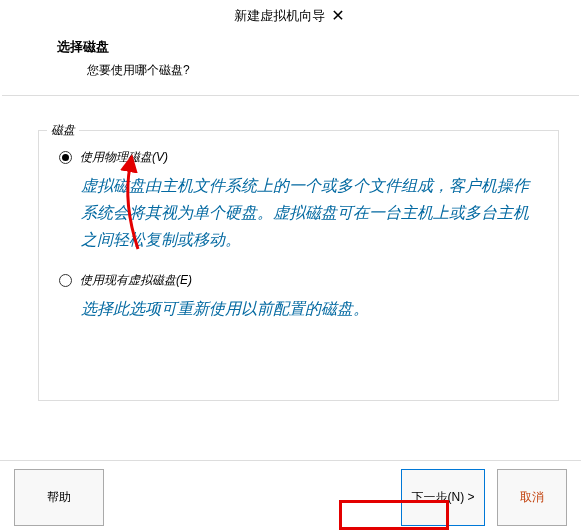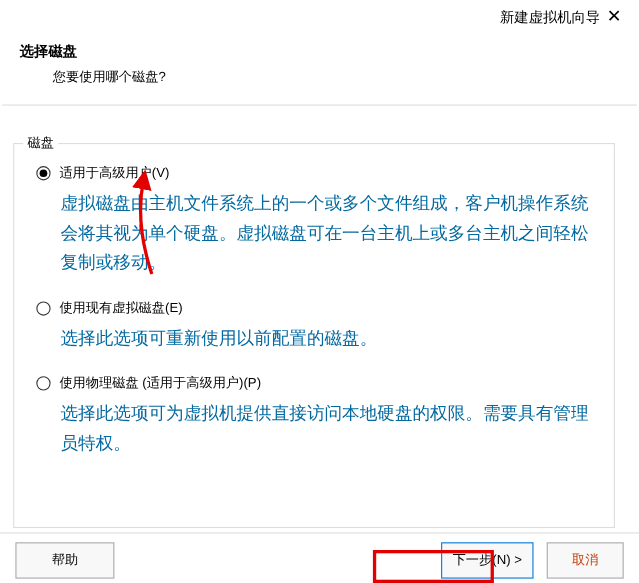--- a/index.html
+++ b/index.html
@@ -10,52 +10,53 @@
     background: #fff;
     color: #000;
     width: 581px;
     height: 530px;
     overflow: hidden;
     position: relative;
   }
   .titlebar {
     display: flex;
     align-items: center;
-    justify-content: flex-end;
+    justify-content: center;
     padding: 6px 10px 4px 14px;
     font-size: 13px;
   }
   .close-x {
     font-family: Arial, sans-serif;
     font-size: 16px;
     line-height: 1;
     padding: 2px 6px;
     cursor: default;
   }
   .header {
-    padding: 8px 16px 10px 18px;
+    padding: 8px 16px 10px 57px;
   }
   .header-title {
     font-weight: bold;
     font-size: 13px;
     margin-bottom: 6px;
   }
   .header-question {
     padding-left: 30px;
     font-size: 12px;
   }
   .sep {
     border-top: 1px solid #ddd;
     margin: 6px 2px 0 2px;
   }
   .groupbox {
     border: 1px solid #ddd;
-    margin: 34px 22px 0 12px;
-    padding: 18px 16px 44px 16px;
+    margin: 34px 22px 0 38px;
+    padding: 18px 16px 60px 16px;
     position: relative;
+    font-style: italic;
   }
   .groupbox-legend {
     position: absolute;
     top: -9px;
     left: 8px;
     background: #fff;
     padding: 0 4px;
     font-size: 12px;
   }
   .option {
@@ -107,21 +108,21 @@
     left: 0;
     right: 0;
     border-top: 1px solid #ddd;
     padding: 8px 14px 0 14px;
     display: flex;
     align-items: center;
   }
   .btn {
     border: 1px solid #aaa;
     background: #f8f8f8;
-    padding: 7px 0;
+    padding: 19px 0;
     font-size: 12px;
     text-align: center;
     font-family: inherit;
     cursor: default;
   }
   .btn-help { width: 90px; }
   .spacer { flex: 1; }
   .btn-back { width: 95px; }
   .btn-next { width: 84px; border: 1px solid #0078d7; }
   .btn-cancel { width: 70px; margin-left: 12px; }
@@ -148,40 +149,33 @@
 </div>
 
 <div class="sep"></div>
 
 <div class="groupbox">
   <div class="groupbox-legend">磁盘</div>
 
   <div class="option">
     <div class="option-row">
       <span class="radio checked"></span>
-      <span class="option-label">适用于高级用户(V)</span>
+      <span class="option-label">使用物理磁盘(V)</span>
     </div>
     <div class="option-desc">虚拟磁盘由主机文件系统上的一个或多个文件组成，客户机操作系统会将其视为单个硬盘。虚拟磁盘可在一台主机上或多台主机之间轻松复制或移动。</div>
   </div>
 
   <div class="option">
     <div class="option-row">
       <span class="radio"></span>
       <span class="option-label">使用现有虚拟磁盘(E)</span>
     </div>
     <div class="option-desc">选择此选项可重新使用以前配置的磁盘。</div>
   </div>
 
-  <div class="option">
-    <div class="option-row">
-      <span class="radio"></span>
-      <span class="option-label">使用物理磁盘 (适用于高级用户)(P)</span>
-    </div>
-    <div class="option-desc">选择此选项可为虚拟机提供直接访问本地硬盘的权限。需要具有管理员特权。</div>
-  </div>
 </div>
 
 <svg class="arrow-svg" width="80" height="110">
   <defs>
     <marker id="ah" markerWidth="10" markerHeight="10" refX="2" refY="3" orient="auto">
       <path d="M0,0 L6,3 L0,6 Z" fill="#e30000"></path>
     </marker>
   </defs>
   <path d="M50,105 Q35,60 42,22" stroke="#e30000" stroke-width="3" fill="none" marker-end="url(#ah)"></path>
 </svg>

